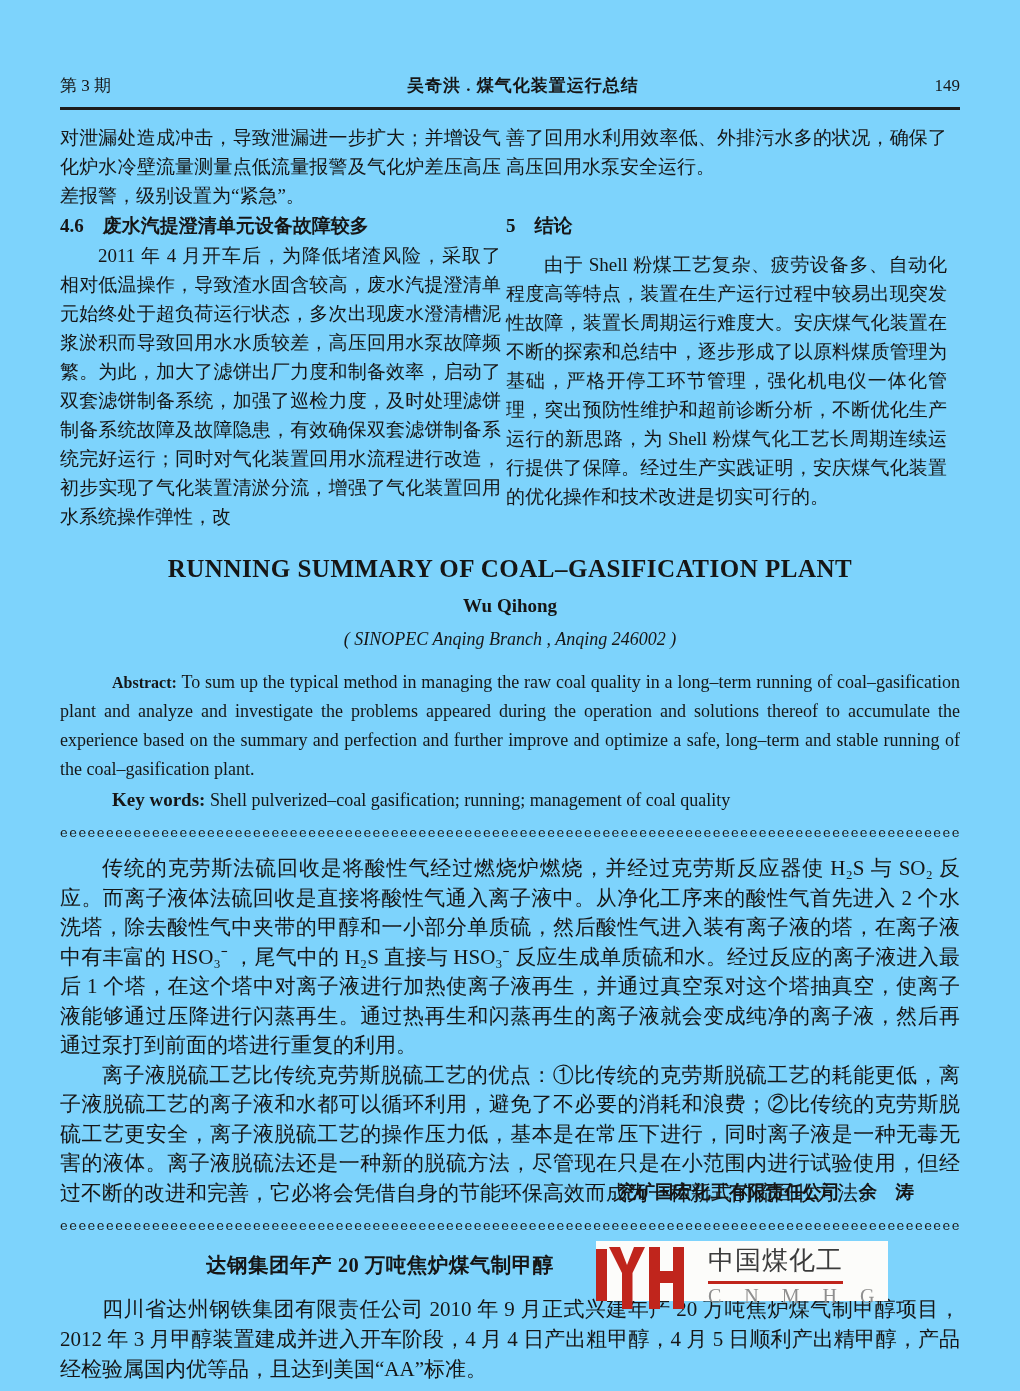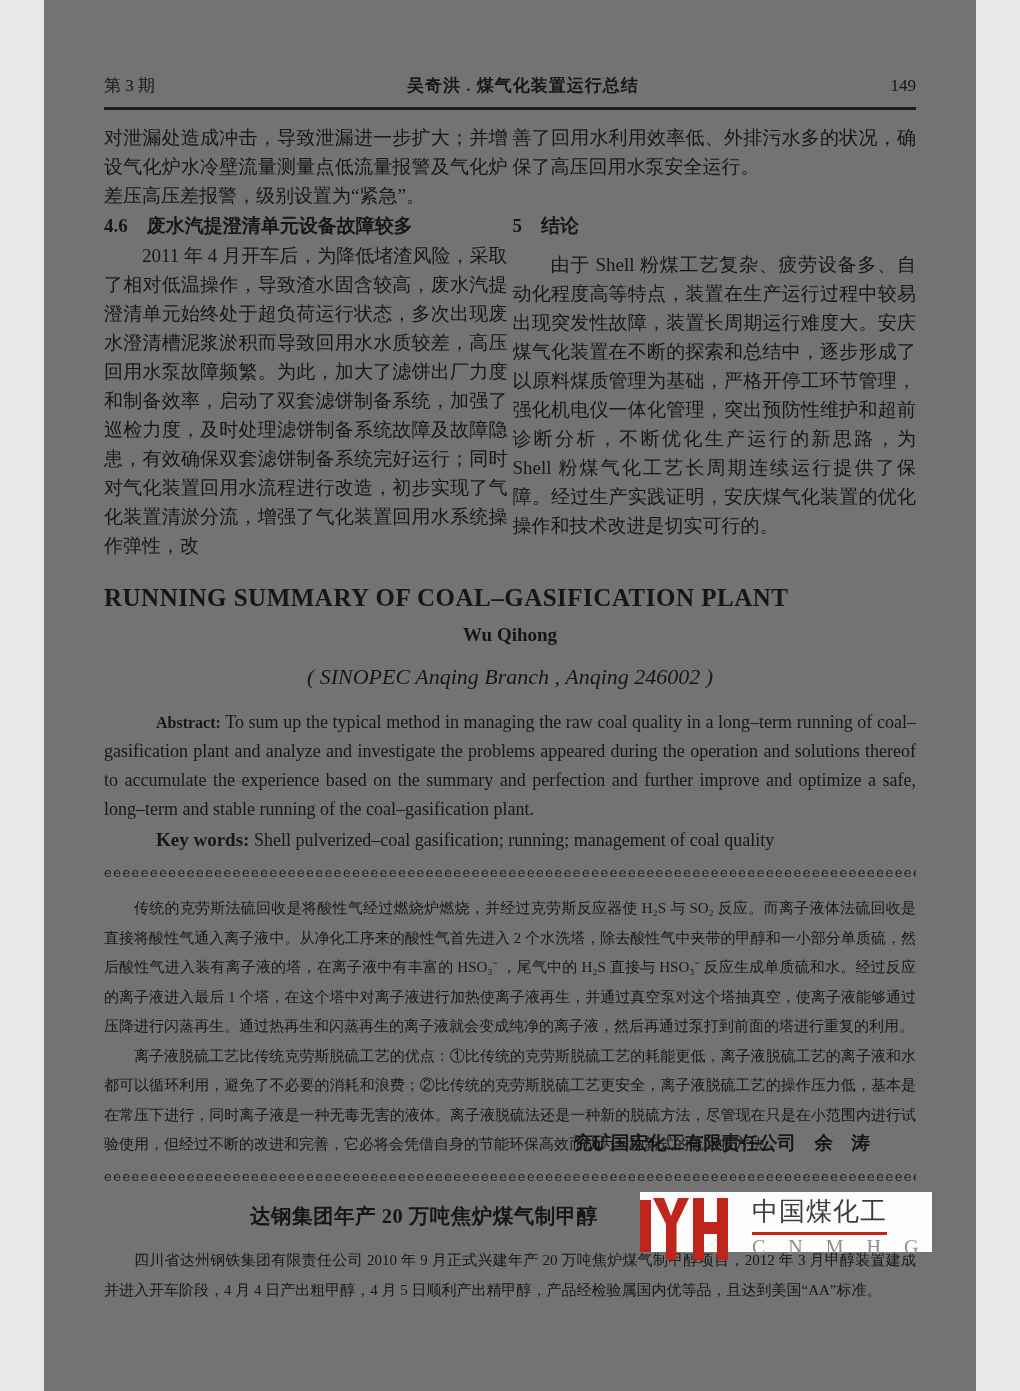--- a/index.html
+++ b/index.html
@@ -1,55 +1,55 @@
 <!DOCTYPE html>
 <html><head>
 <meta charset="utf-8">
 <style>
   * { margin:0; padding:0; box-sizing:border-box; }
   body { background:#e8e8e6; font-family:"Liberation Serif", serif; }
   .page {
-    position:relative; width:932px; height:1391px; margin:0 auto;
-    background:#737373; color:#161616; overflow:hidden;
+    position:relative; width:1020px; height:1391px; margin:0 auto;
+    background:#7dd3fc; color:#161616; overflow:hidden;
   }
   .content { padding:0 60px; }
 
   
   .header { display:flex; justify-content:space-between; align-items:baseline;
             padding-top:74px; font-size:17px; }
   .header .mid { letter-spacing:1px;font-weight:bold; }
   .header-rule { border-bottom:3px solid #1d1d1d; margin-top:10px; }
 
   
   .cols { display:flex; gap:5px; margin-top:13px; }
   .col { width:441px; font-size:19px; line-height:29px; text-align:justify; }
   .col p.cont { text-indent:0; }
   .col p.ind { text-indent:2em; }
   .col-heading { font-weight:bold; }
   .col-heading.h46 { margin:1px 0; }
   .col-heading.h5  { margin:30px 0 10px 0; }
 
   
-  .e-title { font-weight:bold; font-size:25px; margin-top:24px; letter-spacing:0.5px; }
+  .e-title { text-align:center; font-weight:bold; font-size:25px; margin-top:24px; letter-spacing:0.5px; }
   .e-author { text-align:center; font-weight:bold; font-size:19px; margin-top:12px; }
-  .e-affil { text-align:center; font-style:italic; font-size:22px; margin-top:18px; }
+  .e-affil { text-align:center; font-style:italic; font-size:18px; margin-top:12px; }
   .abstract { margin-top:18px; font-size:18px; line-height:29px; text-align:justify; }
   .abstract .lead { font-weight:bold; font-size:16px; }
   .abstract p { text-indent:52px; }
   .keywords { margin-top:5px; font-size:18px; padding-left:52px; }
   .keywords .lead { font-weight:bold; font-size:19px; }
 
   
   .squiggle { margin-top:14px; height:17px; overflow:hidden; white-space:nowrap;
               font-family:"DejaVu Serif", serif; font-size:13px; letter-spacing:1.5px;
               color:#1b1b1b; line-height:15px; }
 
   
   .note-title { text-align:center; font-weight:bold; font-size:21px; margin-top:15px; }
-  .note-para { margin-top:12px; font-size:15px; line-height:29.5px; text-align:justify; text-indent:2em; }
+  .note-para { margin-top:12px; font-size:21px; line-height:29.5px; text-align:justify; text-indent:2em; }
   .note-para.tight { margin-top:0; }
   .attribution { text-align:right; font-weight:bold; font-size:18.5px;
                  margin-top:-29.5px; padding-right:46px; position:relative; z-index:1; }
 
   
   .note2 { position:relative; margin-top:16px; }
   .note2-title { font-weight:bold; font-size:20.5px; padding-left:146px; letter-spacing:0.5px;
                  white-space:nowrap; overflow:hidden; }
   .note2 .note-para { position:relative; z-index:0; margin-top:15px; line-height:30px; }
 

